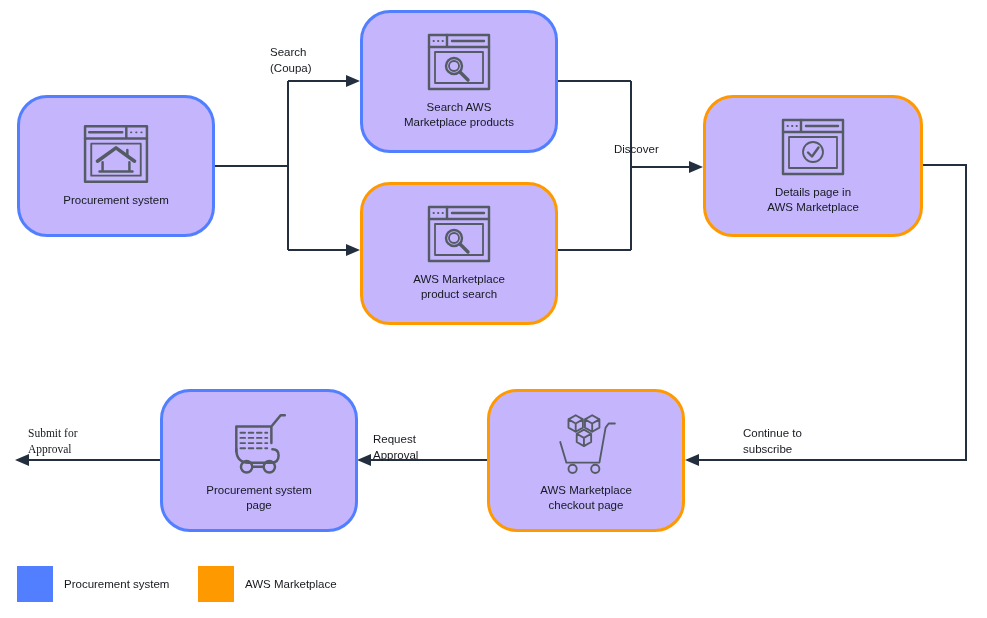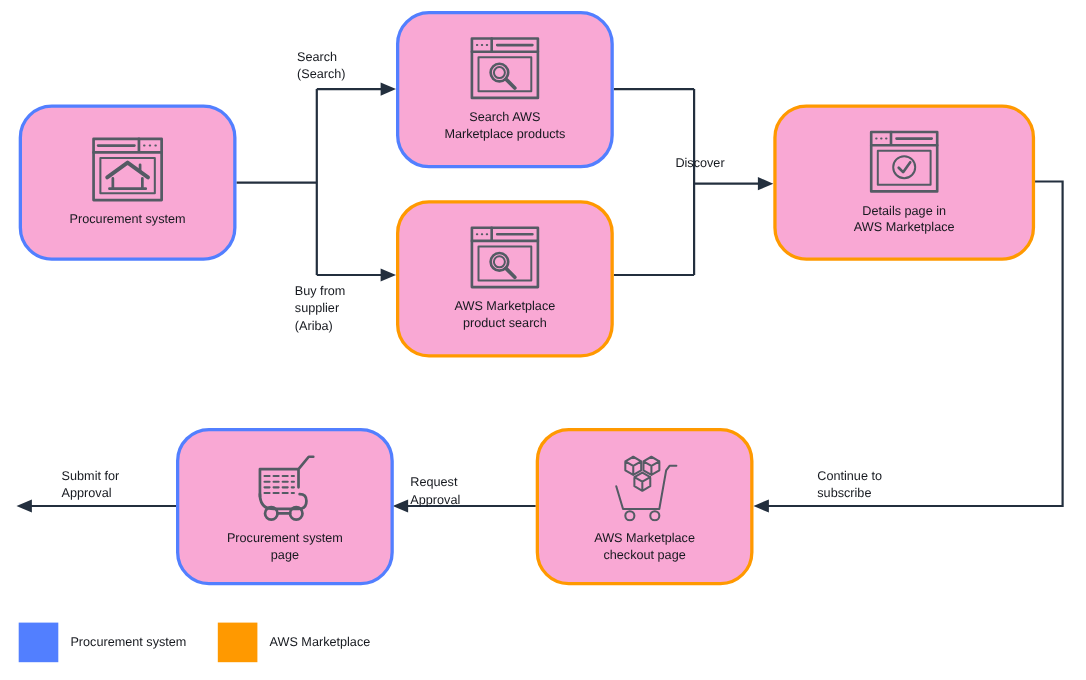--- a/index.html
+++ b/index.html
@@ -3,51 +3,51 @@
 <meta charset="utf-8">
 <style>
   html,body{margin:0;padding:0;background:#fff;}
   body{font-family:"Liberation Sans",sans-serif;color:var(--text,#16191F);}
   .canvas{position:relative;width:987px;height:618px;background:var(--background,#fff);overflow:hidden;}
 
   .connectors{position:absolute;left:0;top:0;width:987px;height:618px;pointer-events:none;}
   .edge-line{stroke:var(--connector);stroke-width:2;fill:none;}
   .arrowhead{fill:var(--connector);stroke:none;}
 
-  .node{position:absolute;box-sizing:border-box;background:#f9a8d4;border-radius:30px;
+  .node{position:absolute;box-sizing:border-box;background:#c4b5fd;border-radius:30px;
         display:flex;flex-direction:column;align-items:center;justify-content:center;gap:9px;}
   .node-blue{border:3px solid var(--procurement_blue);}
   .node-orange{border:3px solid var(--marketplace_orange);}
   .node-label{font-size:11.5px;line-height:15px;text-align:center;color:var(--text);}
 
   .icon-stroke{stroke:var(--icon_stroke);fill:none;stroke-width:2.4;stroke-linecap:round;stroke-linejoin:round;}
   .icon-thick{stroke-width:3.4;}
   .icon-thin{stroke-width:1.8;}
 
   .edge-label{position:absolute;width:96px;text-align:left;font-size:11.5px;line-height:16px;color:var(--text);}
 
   .legend-item{position:absolute;display:flex;align-items:center;}
   .legend-swatch{width:36px;height:36px;}
   .legend-label{font-size:11.5px;margin-left:11px;color:var(--text);}
 
   
   #node-procurement{left:17px;top:95px;width:198px;height:142px;}
   #node-search-products{left:360px;top:10px;width:198px;height:143px;}
   #node-product-search{left:360px;top:182px;width:198px;height:143px;}
-  #node-details{left:703px;top:95px;width:238px;height:142px;}
+  #node-details{left:703px;top:95px;width:220px;height:142px;}
   #node-checkout{left:487px;top:389px;width:198px;height:143px;}
   #node-cart{left:160px;top:389px;width:198px;height:143px;}
 
   
   #lbl-search{left:270px;top:44px;}
   #lbl-buy{left:268px;top:257px;}
   #lbl-discover{left:614px;top:141px;}
   #lbl-subscribe{left:743px;top:425px;}
   #lbl-request{left:373px;top:431px;}
-  #lbl-submit{left:56px;top:425px;}
+  #lbl-submit{left:28px;top:425px;font-family:Liberation Serif, serif;}
 
   #legend-1{left:17px;top:566px;}
   #legend-2{left:198px;top:566px;}
 </style>
 </head>
 <body>
 
 <div class="canvas">
 
   <svg class="connectors" viewBox="0 0 987 618" aria-hidden="true">
@@ -165,28 +165,23 @@
       <path class="icon-stroke" d="M25.5,57 H36.5"></path>
     </svg>
     <div class="node-label">
       <div>Procurement system</div>
       <div>page</div>
     </div>
   </div>
 
   <div class="edge-label" id="lbl-search">
     <div>Search</div>
-    <div>(Search)</div>
-  </div>
-
-  <div class="edge-label" id="lbl-buy">
-    <div>Buy from</div>
-    <div>supplier</div>
-    <div>(Ariba)</div>
-  </div>
+    <div>(Coupa)</div>
+  </div>
+
 
   <div class="edge-label" id="lbl-discover">
     <div>Discover</div>
   </div>
 
   <div class="edge-label" id="lbl-subscribe">
     <div>Continue to</div>
     <div>subscribe</div>
   </div>
 

